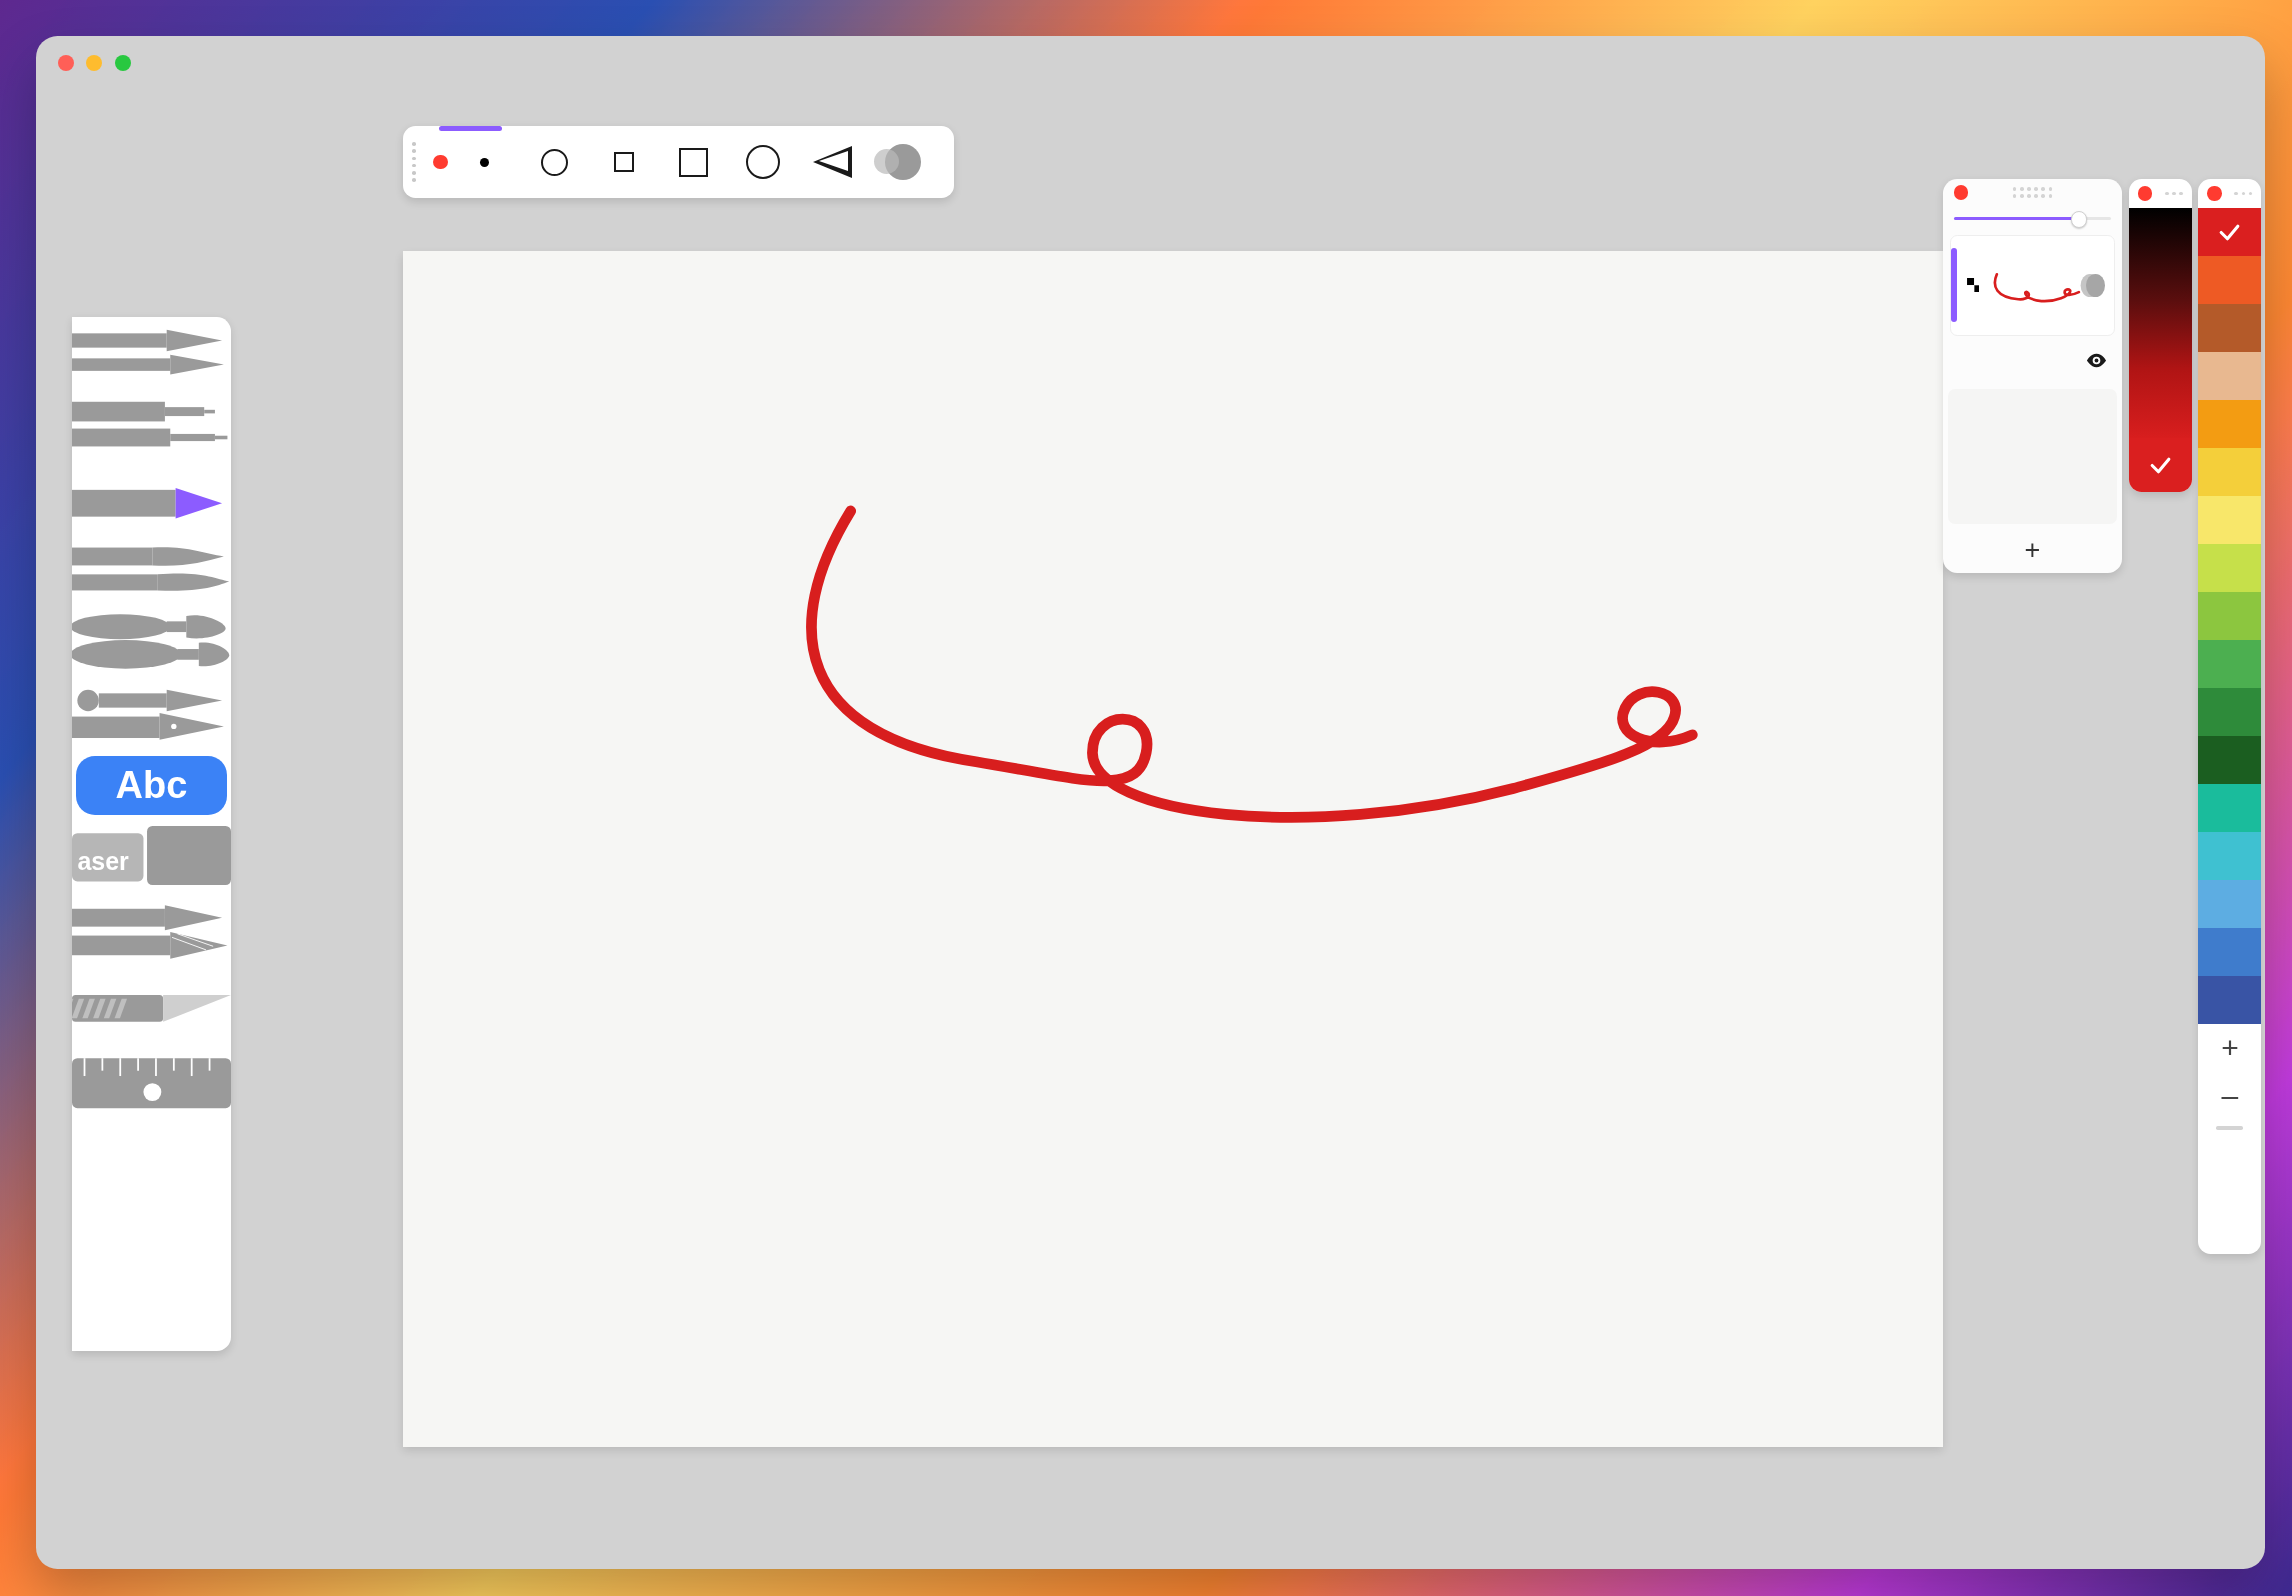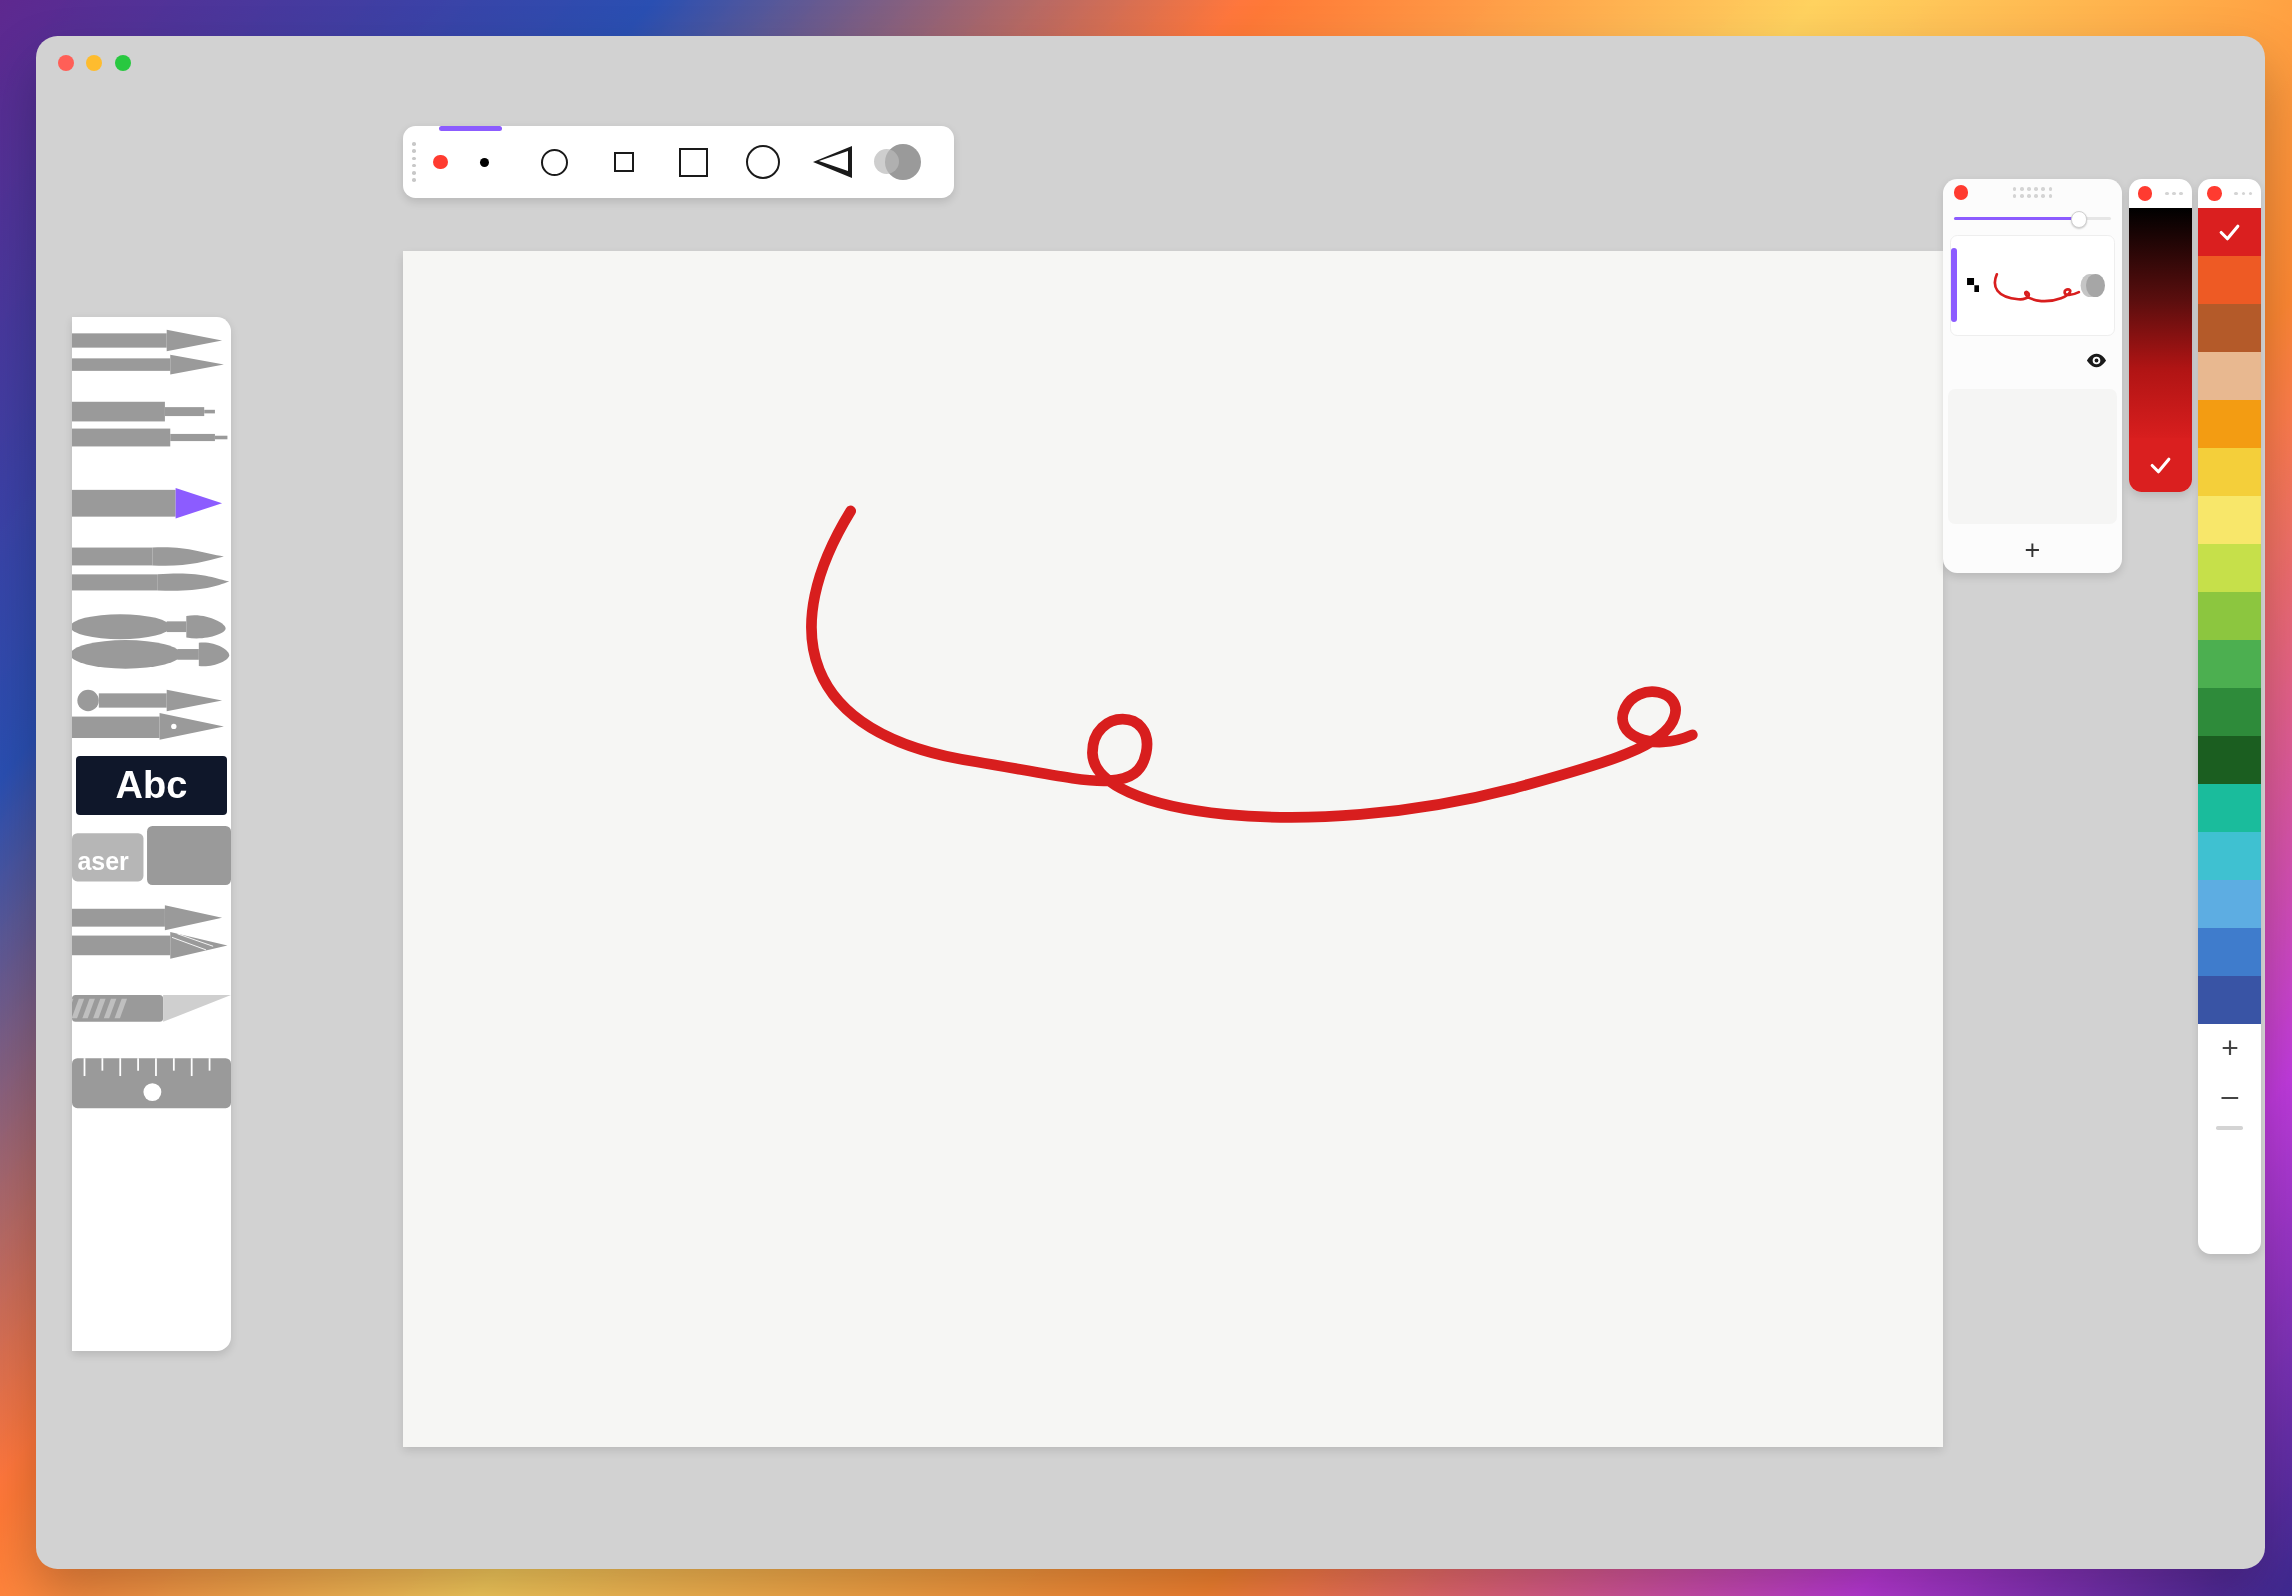--- a/index.html
+++ b/index.html
@@ -87,21 +87,21 @@
     width: 159px; height: 1034px;
     background:#ffffff;
     border-radius: 0 14.3px 14.3px 0;
     box-shadow: 0 3.6px 9px rgba(0,0,0,.12);
     overflow:hidden;
   }
   .tool-row {
     height: 72px; position:relative;
     display:flex; align-items:flex-end;
   }
-  .tool-row.text { align-items:center; justify-content:center; background:#0f172a; margin:7.2px 3.6px 0 3.6px; border-radius:4px; height:59px;}
+  .tool-row.text { align-items:center; justify-content:center; background:#3b82f6; margin:7.2px 3.6px 0 3.6px; border-radius:19px; height:59px;}
   .tool-row.text span { color:#fff; font-weight:700; font-size:38px; font-family: sans-serif;}
   .tool-row .svg { width:100%; height:100%; }
 
   
   .layers-panel {
     position:absolute;
     right: 143px; top: 143px;
     width: 179px; height: 394px;
     background:#fcfcfc;
     border-radius: 14.3px;

